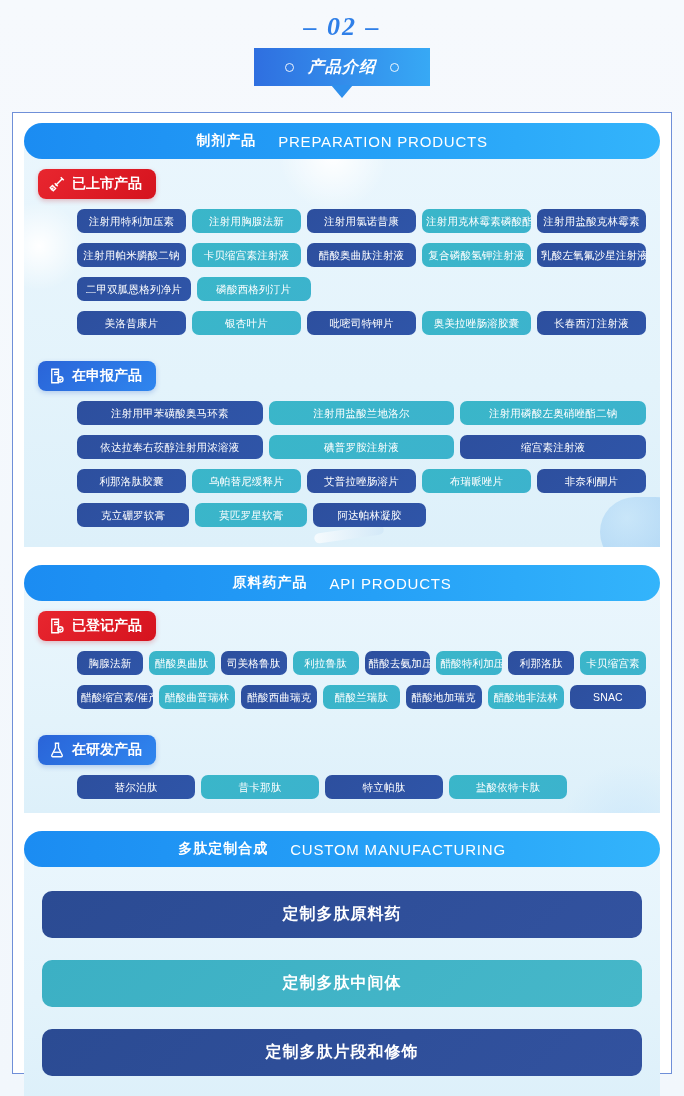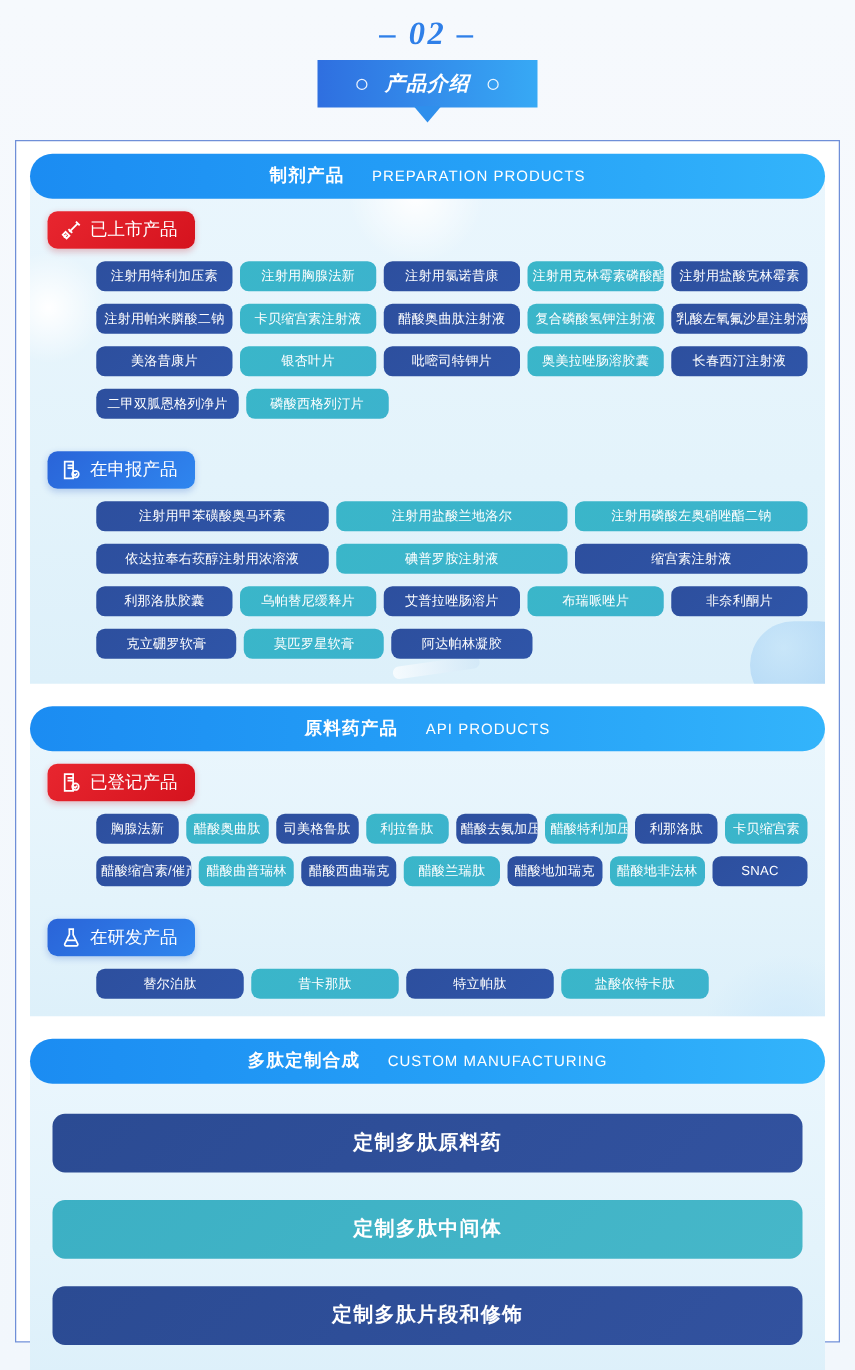--- a/index.html
+++ b/index.html
@@ -42,21 +42,21 @@
   }
 
   
   .bar {
     height: 36px; border-radius: 18px;
     background: linear-gradient(90deg,#1b8cf2 0%, #25a0f7 55%, #33b4fb 100%);
     display: flex; align-items: center; justify-content: center;
     position: relative; z-index: 3;
   }
   .bar-cn { color:#fff; font-size: 14px; font-weight: bold; letter-spacing: 1px; }
-  .bar-en { color:#ffffff; font-size: 12px; letter-spacing: .8px; margin-left: 22px; font-weight: 500; }
+  .bar-en { color:#ffffff; font-size: 15px; letter-spacing: .8px; margin-left: 22px; font-weight: 500; }
 
   .panel {
     background: linear-gradient(180deg,#eaf6fd 0%, #e3f3fb 60%, #ddf0fa 100%);
     margin-top: -18px; padding: 28px 14px 14px 14px;
     position: relative; overflow: hidden;
   }
   .panel.tall { padding-bottom: 20px; }
 
   
   .blob { position:absolute; border-radius:50%; pointer-events:none; }
@@ -71,21 +71,21 @@
   .pillbig {
     position:absolute; right:-30px; bottom:-20px; width:90px; height:70px; border-radius:40px;
     background: radial-gradient(circle at 30% 30%, #b7ddf8, #7fb9ee);
     opacity:.55;
   }
 
   
   .group-chip {
     display:inline-flex; align-items:center; gap:6px;
     padding: 6px 14px 6px 10px; border-radius: 8px;
-    font-size: 14px; font-weight: normal; color:#fff;
+    font-size: 14px; font-weight: bold; color:#fff;
     position: relative; z-index: 2;
   }
   .chip-red { background: linear-gradient(135deg,#e8262f 0%, #d5131e 100%); box-shadow:0 2px 5px rgba(200,20,30,.25); }
   .chip-blue { background: linear-gradient(135deg,#2a64d8 0%, #2f86ef 100%); box-shadow:0 2px 5px rgba(40,90,200,.25); }
   .chip-ico { width:18px; height:18px; display:block; }
 
   
   .tagrow { display:flex; gap: 6px; margin-top: 10px; position:relative; z-index:2; flex-wrap: nowrap; margin-left: 39px; }
   .tag {
     flex: 1 1 0; text-align:center;
@@ -156,32 +156,32 @@
         <div class="tag t-dark">注射用盐酸克林霉素</div>
       </div>
       <div class="tagrow">
         <div class="tag t-dark">注射用帕米膦酸二钠</div>
         <div class="tag t-teal">卡贝缩宫素注射液</div>
         <div class="tag t-dark">醋酸奥曲肽注射液</div>
         <div class="tag t-teal">复合磷酸氢钾注射液</div>
         <div class="tag t-dark">乳酸左氧氟沙星注射液</div>
       </div>
       <div class="tagrow">
+        <div class="tag t-dark">二甲双胍恩格列净片</div>
+        <div class="tag t-teal">磷酸西格列汀片</div>
+        <div class="spacer"></div>
+        <div class="spacer"></div>
+        <div class="spacer"></div>
+      </div>
+      <div class="tagrow">
         <div class="tag t-dark">美洛昔康片</div>
         <div class="tag t-teal">银杏叶片</div>
         <div class="tag t-dark">吡嘧司特钾片</div>
         <div class="tag t-teal">奥美拉唑肠溶胶囊</div>
         <div class="tag t-dark">长春西汀注射液</div>
-      </div>
-      <div class="tagrow">
-        <div class="tag t-dark">二甲双胍恩格列净片</div>
-        <div class="tag t-teal">磷酸西格列汀片</div>
-        <div class="spacer"></div>
-        <div class="spacer"></div>
-        <div class="spacer"></div>
       </div>
 
       <div class="big-gap"></div>
 
       
       <div class="group-chip chip-blue">
         <svg class="chip-ico" viewBox="0 0 24 24" fill="none" stroke="#fff" stroke-width="1.8">
           <path d="M5 3h9l0 18H5z"></path>
             <path d="M8 7h6M8 10h6"></path>
             <circle cx="16.5" cy="16.5" r="3.5"></circle>

